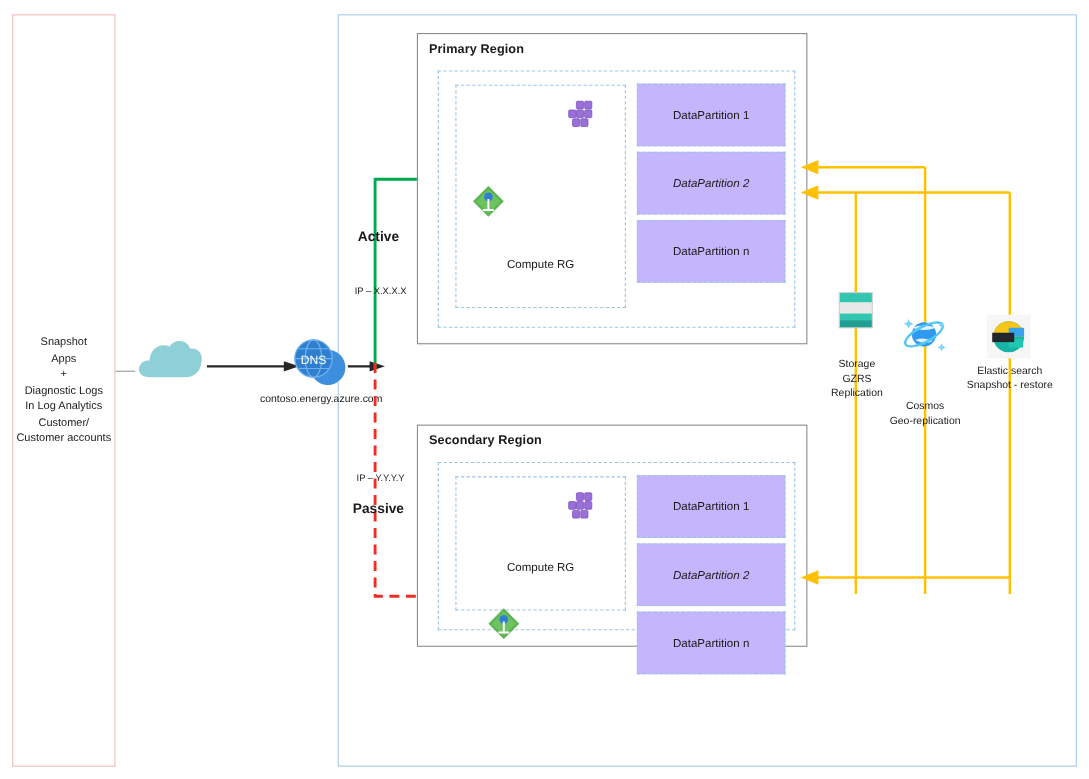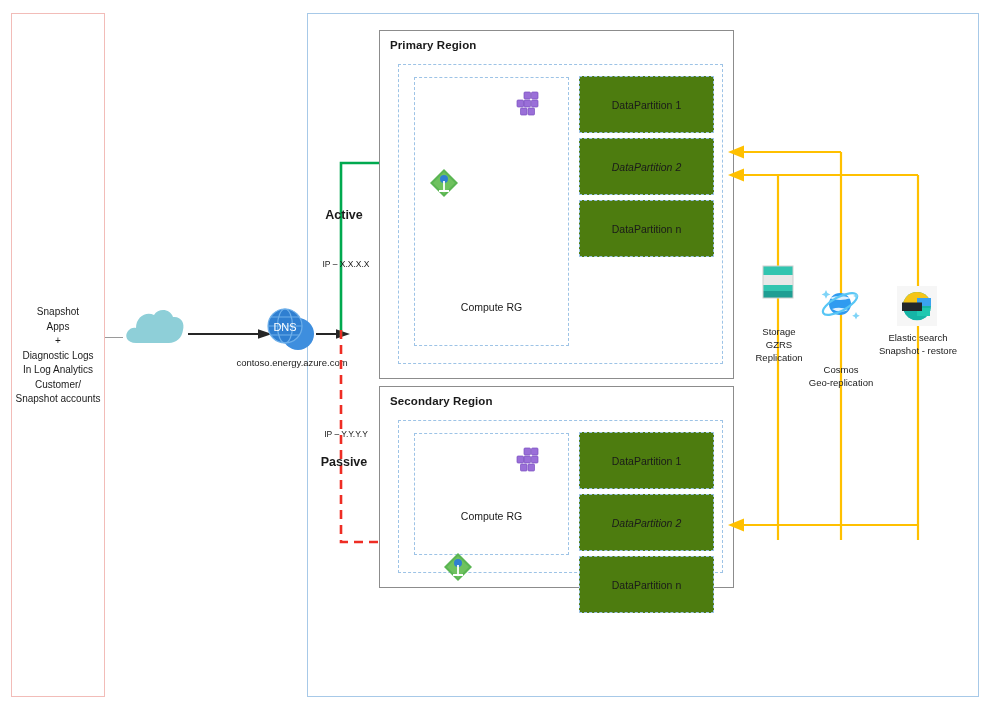--- a/index.html
+++ b/index.html
@@ -4,33 +4,33 @@
 <style>
   html,body{margin:0;padding:0;background:#ffffff;}
   body{width:990px;height:708px;position:relative;overflow:hidden;
        font-family:"Liberation Sans","DejaVu Sans",sans-serif;color:#1a1a1a;}
   .abs{position:absolute;}
   
   #customer-box{left:11px;top:13px;width:94px;height:684px;border:1.5px solid #f2bcb8;box-sizing:border-box;}
   #azure-box{left:307px;top:13px;width:672px;height:684px;border:1.5px solid #a7c9e8;box-sizing:border-box;}
   
   .region{border:1.5px solid #8c8c8c;box-sizing:border-box;background:#fff;}
-  #primary-region{left:379px;top:30px;width:355px;height:349px;}
+  #primary-region{left:379px;top:30px;width:355px;height:283px;}
   #secondary-region{left:379px;top:386px;width:355px;height:202px;}
   .region-title{position:absolute;left:10px;top:8px;font-size:11.5px;font-weight:bold;letter-spacing:.1px;}
   
   .dash-outer{position:absolute;left:18px;top:33px;right:10px;bottom:14px;
               border:1.3px dashed #9dc3e6;box-sizing:border-box;}
   .dash-compute{position:absolute;left:15px;top:12px;width:155px;bottom:17px;
               border:1.3px dashed #9dc3e6;box-sizing:border-box;}
   .compute-label{position:absolute;left:0;right:0;bottom:32px;text-align:center;font-size:10.5px;}
   .partitions{position:absolute;left:180px;top:11px;right:8px;bottom:46px;}
   .partition{position:absolute;left:0;right:0;height:57px;border:1.3px dashed #9dc3e6;
              box-sizing:border-box;display:flex;align-items:center;justify-content:center;
-             font-size:10.5px;background:#4d7c0f;}
+             font-size:10.5px;background:#c4b5fd;}
   .p0{top:0px;} .p1{top:62px;font-style:italic;} .p2{top:124px;}
   
   #customer-text{left:13px;top:305px;width:90px;text-align:center;font-size:10px;line-height:14.5px;}
   #customer-stub{left:105px;top:337px;width:18px;height:1.4px;background:#9a9a9a;}
   
   #cloud-icon{left:122px;top:303px;width:64px;height:44px;}
   
   #dns-icon{left:265px;top:307px;width:56px;height:46px;}
   #dns-label{left:212px;top:357px;width:160px;text-align:center;font-size:9.5px;}
   #arrow-cloud-dns{left:188px;top:325px;width:84px;height:10px;}
@@ -58,21 +58,21 @@
 <body>
 
 <div class="abs" id="customer-box"></div>
 <div class="abs" id="customer-text">
   <div>Snapshot</div>
   <div>Apps</div>
   <div>+</div>
   <div>Diagnostic Logs</div>
   <div>In Log Analytics</div>
   <div>Customer/</div>
-  <div>Snapshot accounts</div>
+  <div>Customer accounts</div>
 </div>
 <div class="abs" id="customer-stub"></div>
 
 <div class="abs" id="azure-box"></div>
 
 <div class="abs" id="cloud-icon">
   <svg width="64" height="44" viewBox="0 0 64 44">
     <path d="M14 40 C5 40 2 33 6 28 C8 25 12 24 14 25 C14 14 24 8 32 12
              C36 5 48 5 51 14 C59 13 63 20 61 27 C60 35 54 40 47 40 Z" fill="#8ecfd8"></path>
   </svg>

